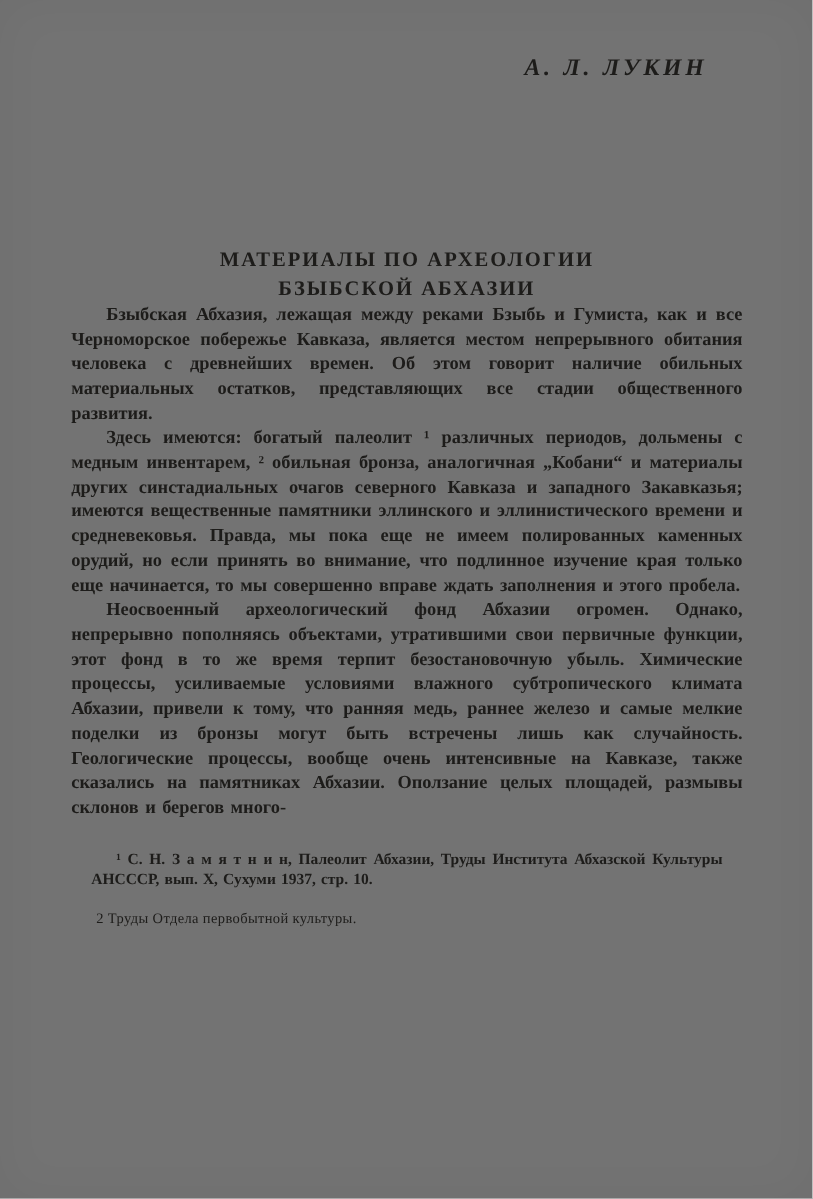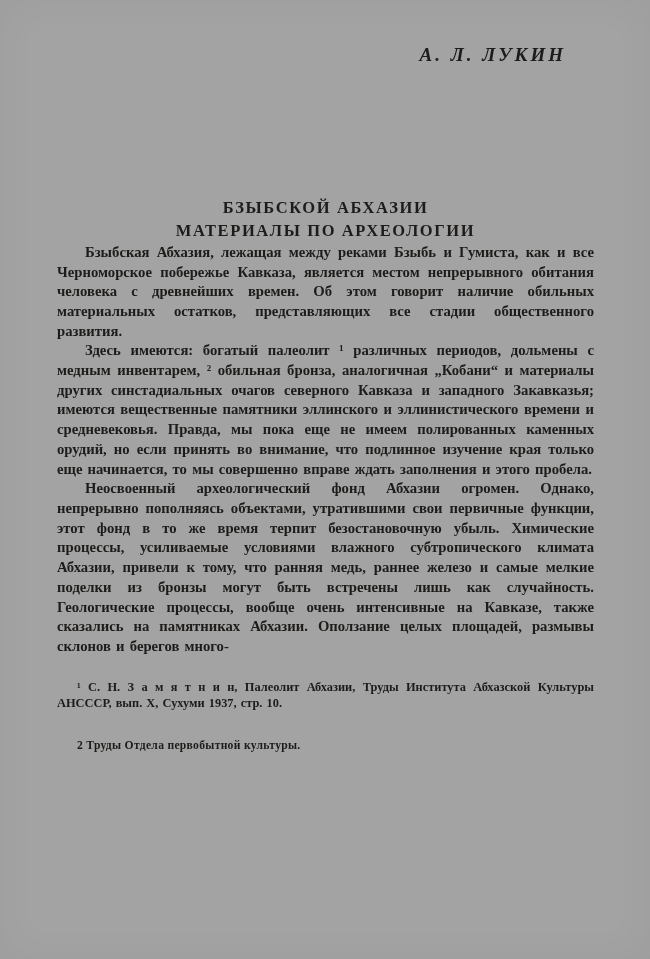--- a/index.html
+++ b/index.html
@@ -5,21 +5,21 @@
   html, body {
     margin: 0;
     padding: 0;
     background: #ffffff;
   }
   .page {
     position: relative;
     width: 650px;
     height: 959px;
     margin: 0 auto;
-    background: #a3a3a3;
+    background: #737373;
     box-shadow: inset 0 0 40px rgba(0,0,0,0.04);
     font-family: "Liberation Serif", serif;
     color: #1d1c1a;
     overflow: hidden;
   }
   .author {
     position: absolute;
     top: 44px;
     right: 84px;
     font-style: italic;
@@ -55,43 +55,43 @@
   }
   .footnotes {
     margin-top: 22px;
     font-size: 12.4px;
     line-height: 16px;
     font-weight: 600;
     text-align: justify;
     word-spacing: 1px;
   }
   .footnote {
-    margin: 0;
+    margin: 16px;
     text-indent: 20px;
   }
   .footer-signature {
-    margin-top: 28px;
+    margin-top: 17px;
     font-size: 11.6px;
-    font-weight: bold;
+    font-weight: normal;
     text-indent: 20px;
     letter-spacing: 0.3px;
   }
 </style>
 </head>
 <body>
 
 <div class="page">
 
   <div class="author">А. Л. ЛУКИН</div>
 
   <div class="content">
 
     <div class="title">
+      <div>МАТЕРИАЛЫ ПО АРХЕОЛОГИИ</div>
       <div>БЗЫБСКОЙ АБХАЗИИ</div>
-      <div>МАТЕРИАЛЫ ПО АРХЕОЛОГИИ</div>
     </div>
 
     <div class="body-text">
       <p>Бзыбская Абхазия, лежащая между реками Бзыбь и Гумиста, как и все Черноморское побережье Кавказа, является местом непрерывного обитания человека с древнейших времен. Об этом говорит наличие обильных материальных остатков, представляющих все стадии общественного развития.</p>
       <p>Здесь имеются: богатый палеолит ¹ различных периодов, дольмены с медным инвентарем, ² обильная бронза, аналогичная „Кобани“ и материалы других синстадиальных очагов северного Кавказа и западного Закавказья; имеются вещественные памятники эллинского и эллинистического времени и средневековья. Правда, мы пока еще не имеем полированных каменных орудий, но если принять во внимание, что подлинное изучение края только еще начинается, то мы совершенно вправе ждать заполнения и этого пробела.</p>
       <p>Неосвоенный археологический фонд Абхазии огромен. Однако, непрерывно пополняясь объектами, утратившими свои первичные функции, этот фонд в то же время терпит безостановочную убыль. Химические процессы, усиливаемые условиями влажного субтропического климата Абхазии, привели к тому, что ранняя медь, раннее железо и самые мелкие поделки из бронзы могут быть встречены лишь как случайность. Геологические процессы, вообще очень интенсивные на Кавказе, также сказались на памятниках Абхазии. Оползание целых площадей, размывы склонов и берегов много-</p>
     </div>
 
     <div class="footnotes">
       <p class="footnote">¹ С. Н. З а м я т н и н, Палеолит Абхазии, Труды Института Абхазской Культуры АНСССР, вып. X, Сухуми 1937, стр. 10.</p>

